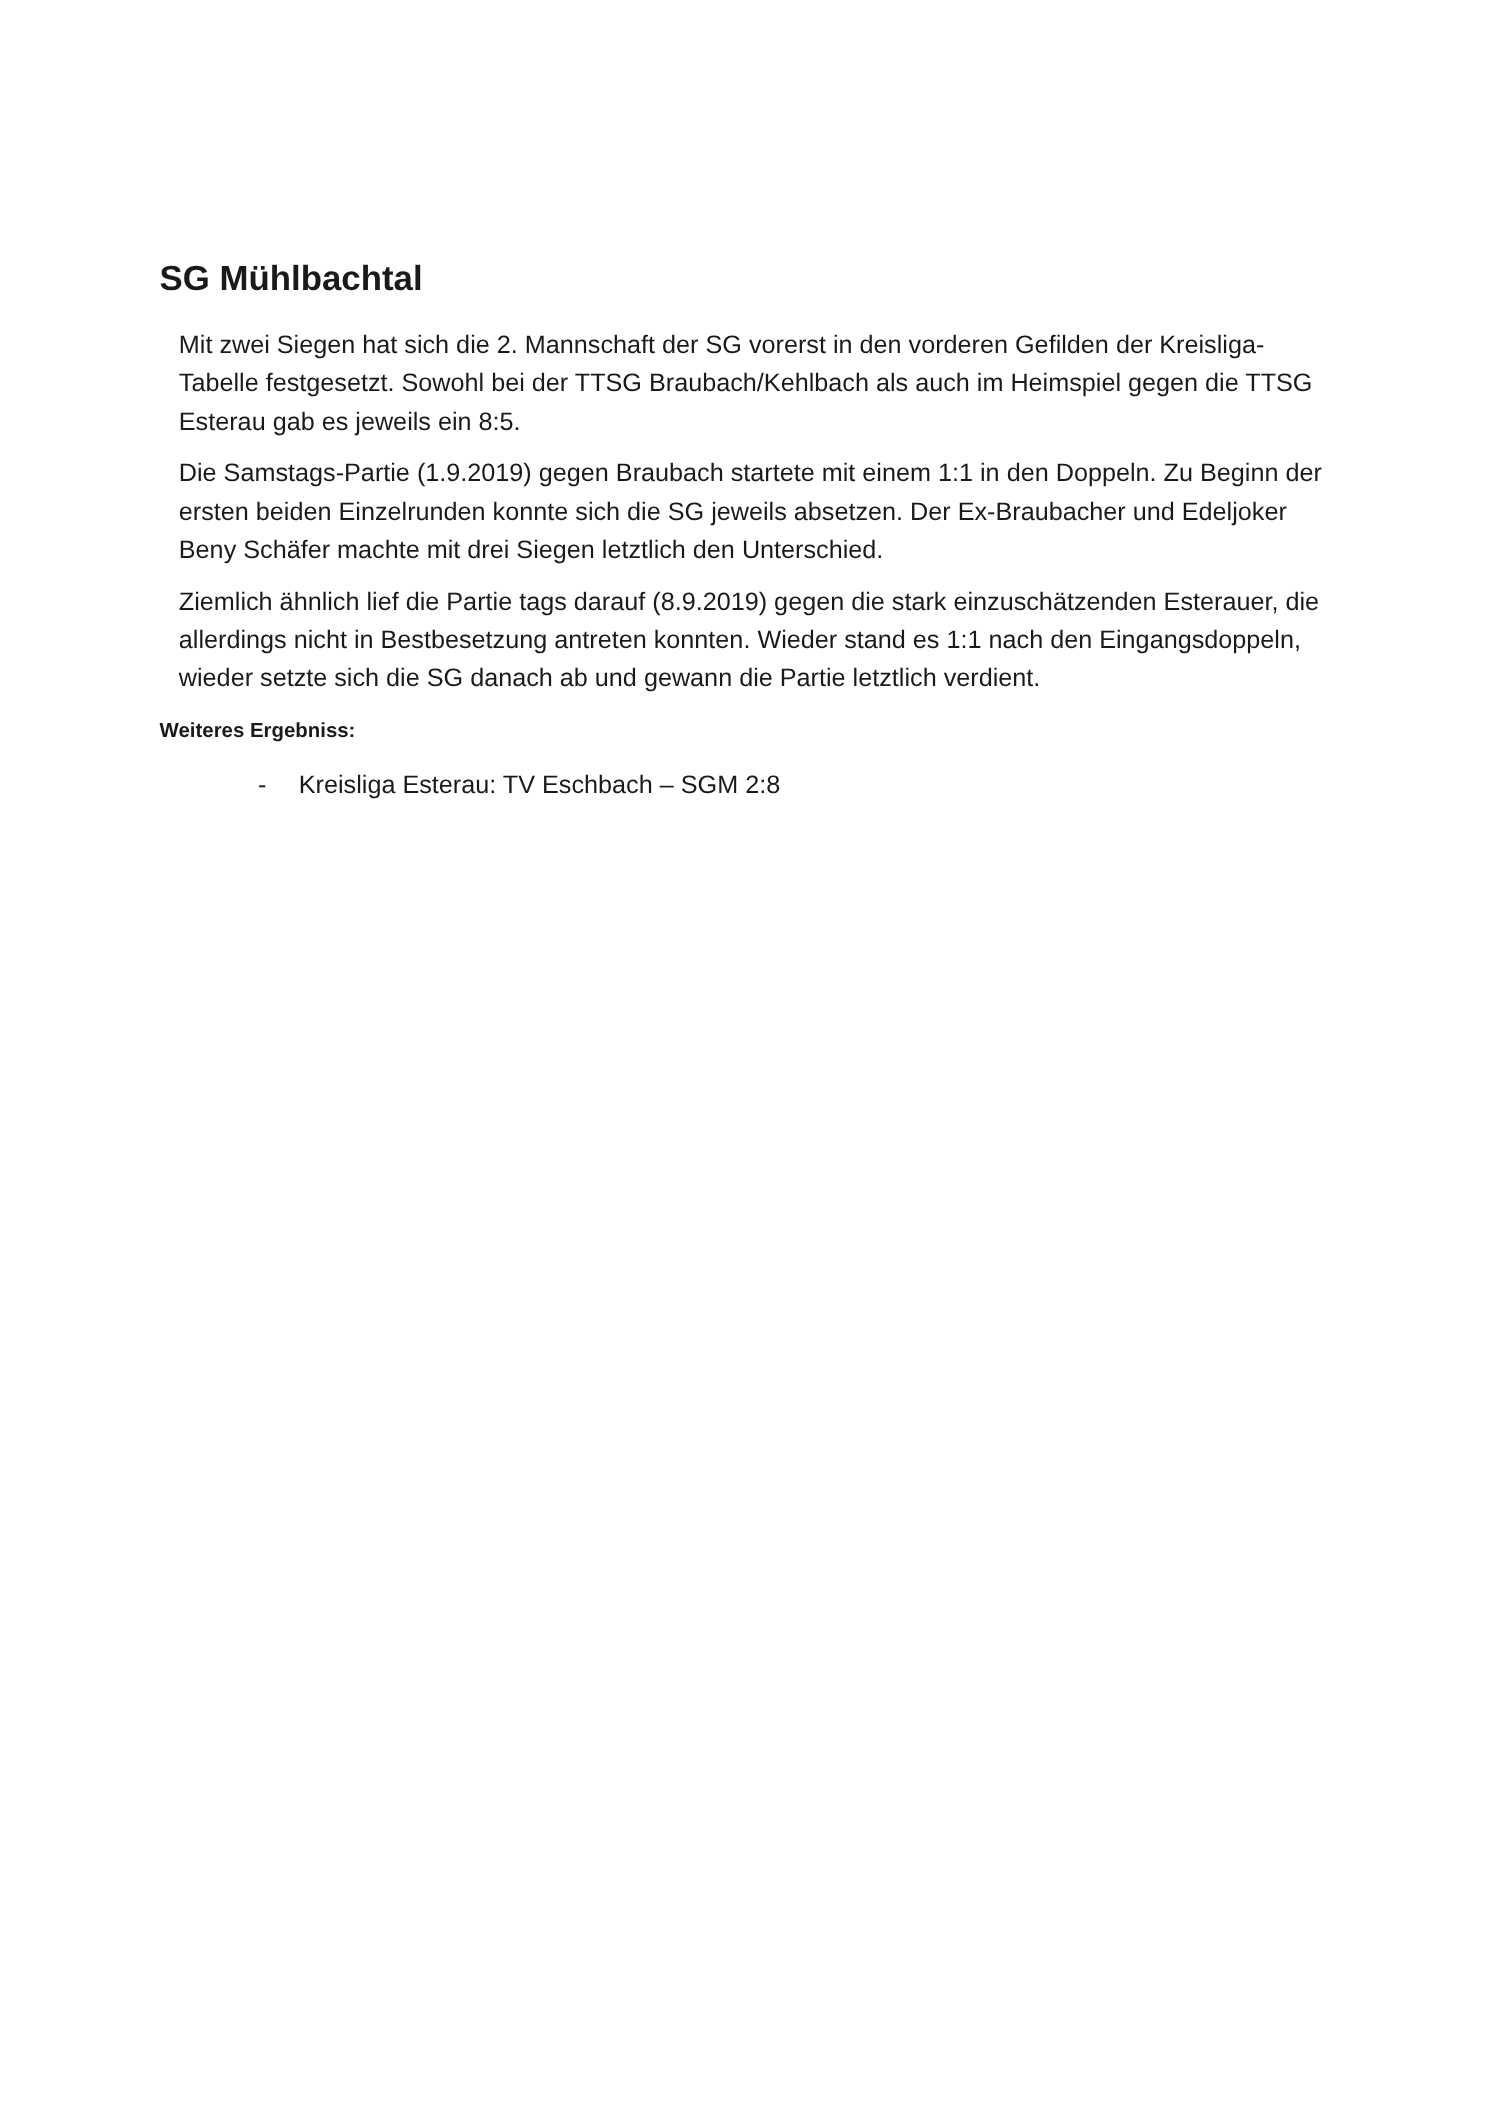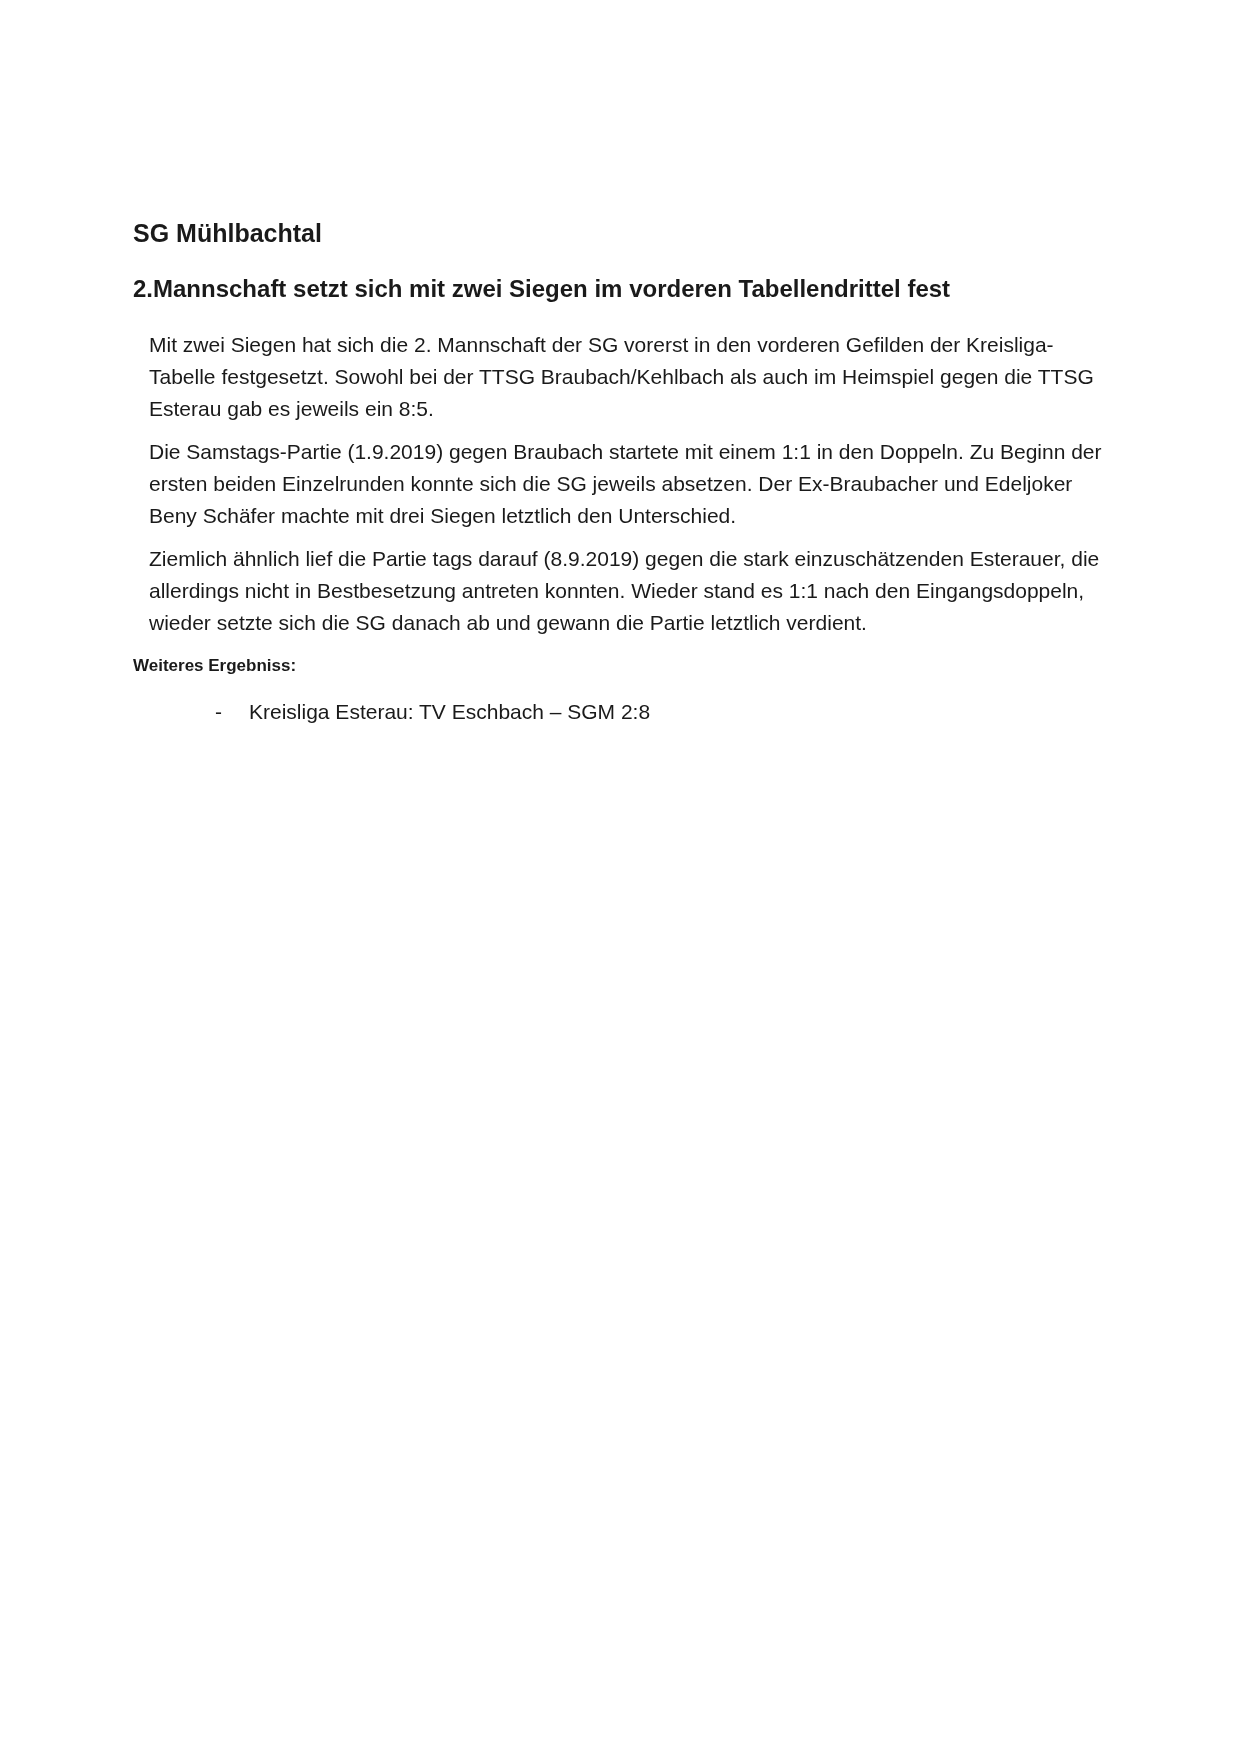--- a/index.html
+++ b/index.html
@@ -15,21 +15,21 @@
     box-sizing: border-box;
     padding: 216px 108px 0 133px;
     font-family: "Liberation Sans", sans-serif;
     color: #1a1a1a;
     overflow: hidden;
   }
   .content {
     width: 982px;
   }
   .doc-title {
-    font-size: 25px;
+    font-size: 29px;
     font-weight: 700;
     line-height: 34px;
     margin: 0 0 22px 0;
   }
   .doc-headline {
     font-size: 24px;
     font-weight: 700;
     line-height: 34px;
     margin: 0 0 23px 0;
   }
@@ -62,21 +62,20 @@
   }
 </style>
 </head>
 <body>
 
 <div class="page">
   <div class="content">
 
     <h1 class="doc-title">SG Mühlbachtal</h1>
 
-    <h2 class="doc-headline">2.Mannschaft setzt sich mit zwei Siegen im vorderen Tabellendrittel fest</h2>
 
     <p class="doc-para">Mit zwei Siegen hat sich die 2. Mannschaft der SG vorerst in den vorderen Gefilden der Kreisliga-Tabelle festgesetzt. Sowohl bei der TTSG Braubach/Kehlbach als auch im Heimspiel gegen die TTSG Esterau gab es jeweils ein 8:5.</p>
 
     <p class="doc-para">Die Samstags-Partie (1.9.2019) gegen Braubach startete mit einem 1:1 in den Doppeln. Zu Beginn der ersten beiden Einzelrunden konnte sich die SG jeweils absetzen. Der Ex-Braubacher und Edeljoker Beny Schäfer machte mit drei Siegen letztlich den Unterschied.</p>
 
     <p class="doc-para">Ziemlich ähnlich lief die Partie tags darauf (8.9.2019) gegen die stark einzuschätzenden Esterauer, die allerdings nicht in Bestbesetzung antreten konnten. Wieder stand es 1:1 nach den Eingangsdoppeln, wieder setzte sich die SG danach ab und gewann die Partie letztlich verdient.</p>
 
 
 
     <h3 class="results-heading">Weiteres Ergebniss:</h3>

